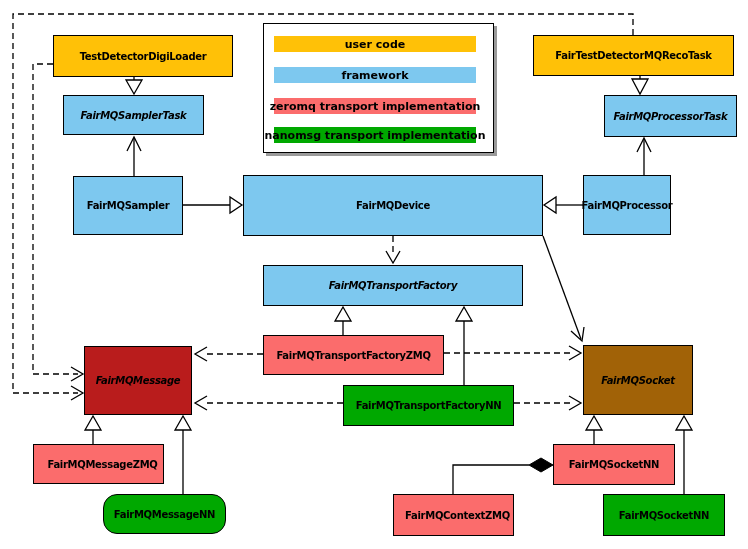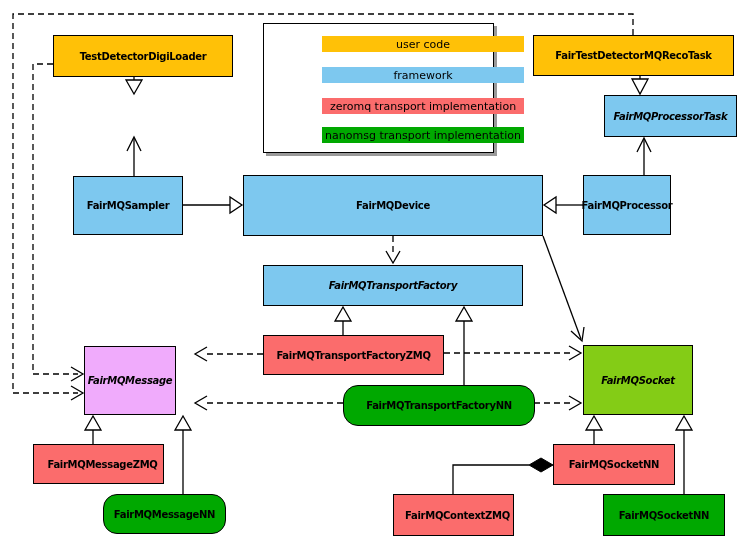--- a/index.html
+++ b/index.html
@@ -16,21 +16,21 @@
   }
   .node.abstract{font-style:italic;}
   .legend{
     position:absolute;left:263px;top:23px;width:231px;height:130px;
     border:1.5px solid #000;box-sizing:border-box;background:#fff;
     box-shadow:3px 3px 0 #9a9a9a;z-index:2;
   }
   .legend-bar{
     position:absolute;left:10px;width:202px;height:16px;
     display:flex;align-items:center;justify-content:center;
-    font-size:11px;font-weight:400;color:#000;white-space:nowrap;margin-left:48px;
+    font-size:11px;font-weight:700;color:#000;white-space:nowrap;
   }
   .edge-line{stroke:#000;stroke-width:1.3;fill:none;}
   .edge-dashed{stroke:#000;stroke-width:1.3;fill:none;stroke-dasharray:6,4;}
   .tri{fill:#fff;stroke:#000;stroke-width:1.3;}
   .openhead{fill:none;stroke:#000;stroke-width:1.3;}
   .diamond{fill:#000;stroke:#000;stroke-width:1;}
 </style>
 </head>
 <body>
 
@@ -148,38 +148,39 @@
     <div class="legend-bar" style="top: 12px; background: rgb(255, 193, 7);">user code</div>
     <div class="legend-bar" style="top: 43px; background: rgb(125, 200, 239);">framework</div>
     <div class="legend-bar" style="top: 74px; background: rgb(251, 108, 108);">zeromq transport implementation</div>
     <div class="legend-bar" style="top: 103px; background: rgb(0, 168, 0);">nanomsg transport implementation</div>
   </div>
 
   <div class="node" style="left: 53px; top: 35px; width: 180px; height: 42px; background: rgb(255, 193, 7);">TestDetectorDigiLoader</div>
 
   <div class="node" style="left: 533px; top: 35px; width: 201px; height: 41px; background: rgb(255, 193, 7);">FairTestDetectorMQRecoTask</div>
 
+  <div class="node abstract" style="left: 63px; top: 95px; width: 141px; height: 40px; background: rgb(125, 200, 239);">FairMQSamplerTask</div>
 
   <div class="node abstract" style="left: 604px; top: 95px; width: 133px; height: 42px; background: rgb(125, 200, 239);">FairMQProcessorTask</div>
 
   <div class="node" style="left: 73px; top: 176px; width: 110px; height: 59px; background: rgb(125, 200, 239);">FairMQSampler</div>
 
   <div class="node" style="left: 243px; top: 175px; width: 300px; height: 61px; background: rgb(125, 200, 239);">FairMQDevice</div>
 
   <div class="node" style="left: 583px; top: 175px; width: 88px; height: 60px; background: rgb(125, 200, 239);">FairMQProcessor</div>
 
   <div class="node abstract" style="left: 263px; top: 265px; width: 260px; height: 41px; background: rgb(125, 200, 239);">FairMQTransportFactory</div>
 
   <div class="node" style="left: 263px; top: 335px; width: 181px; height: 40px; background: rgb(251, 108, 108);">FairMQTransportFactoryZMQ</div>
 
-  <div class="node" style="left: 343px; top: 385px; width: 192px; height: 41px; background: rgb(0, 168, 0); border-radius: 15px;">FairMQTransportFactoryNN</div>
+  <div class="node" style="left: 343px; top: 385px; width: 171px; height: 41px; background: rgb(0, 168, 0);">FairMQTransportFactoryNN</div>
 
-  <div class="node abstract" style="left: 84px; top: 346px; width: 92px; height: 69px; background: #f0abfc; font-style: italic;">FairMQMessage</div>
+  <div class="node abstract" style="left: 84px; top: 346px; width: 108px; height: 69px; background: #b91c1c; font-style: italic;">FairMQMessage</div>
 
-  <div class="node abstract" style="left: 583px; top: 345px; width: 110px; height: 70px; background: #84cc16;">FairMQSocket</div>
+  <div class="node abstract" style="left: 583px; top: 345px; width: 110px; height: 70px; background: #a16207;">FairMQSocket</div>
 
   <div class="node" style="left: 33px; top: 444px; width: 131px; height: 40px; background: rgb(251, 108, 108); padding-left: 8px;">FairMQMessageZMQ</div>
 
   <div class="node" style="left: 103px; top: 494px; width: 123px; height: 40px; background: rgb(0, 168, 0); border-radius: 14px;">FairMQMessageNN</div>
 
   <div class="node" style="left: 553px; top: 444px; width: 122px; height: 41px; background: rgb(251, 108, 108);">FairMQSocketNN</div>
 
   <div class="node" style="left: 603px; top: 494px; width: 122px; height: 42px; background: rgb(0, 168, 0);">FairMQSocketNN</div>
 
   <div class="node" style="left: 393px; top: 494px; width: 121px; height: 42px; background: rgb(251, 108, 108); padding-left: 8px;">FairMQContextZMQ</div>

